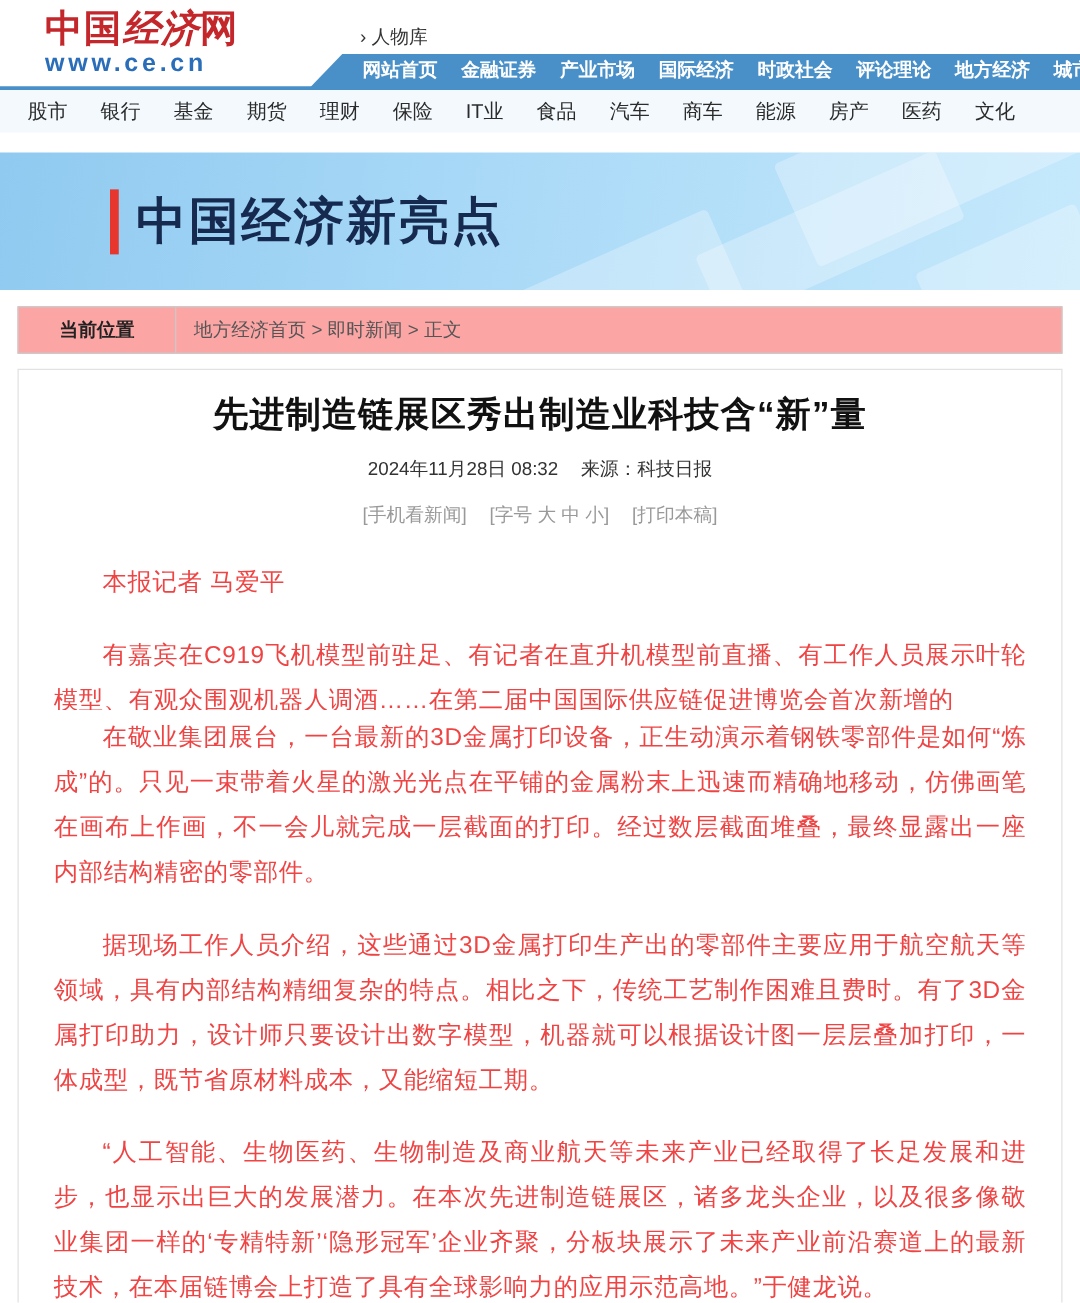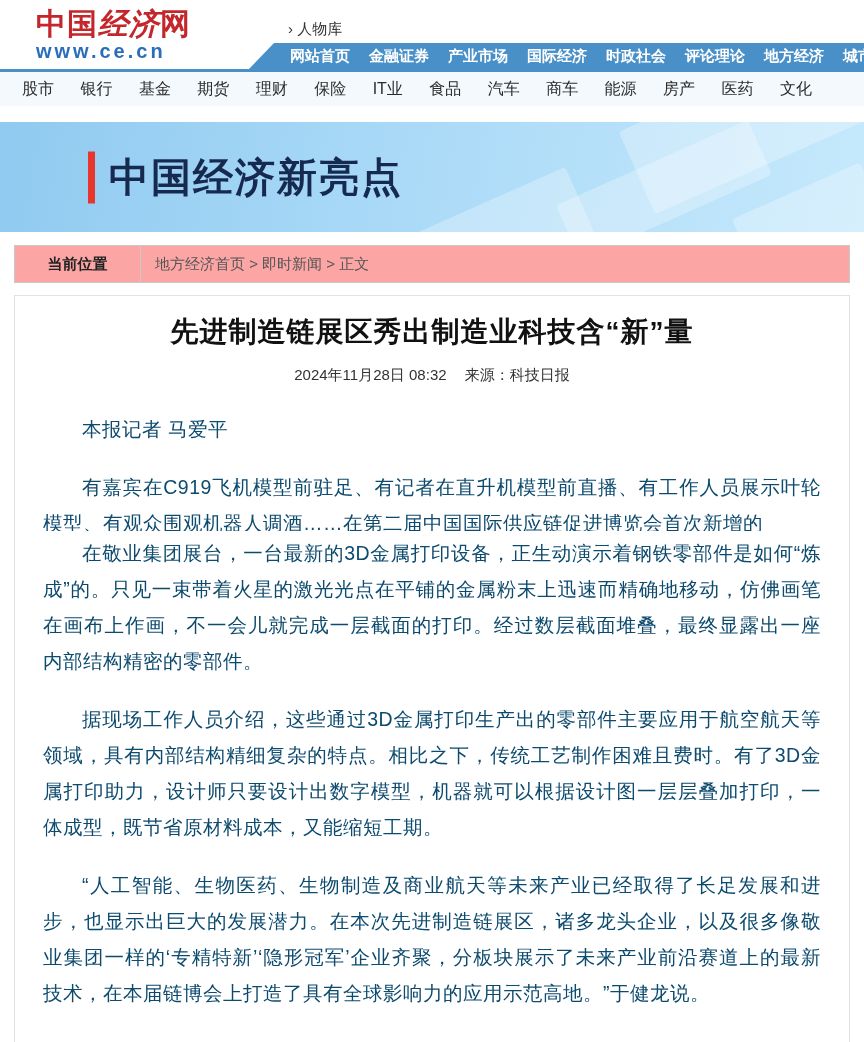--- a/index.html
+++ b/index.html
@@ -64,21 +64,21 @@
   .article-title {
     text-align:center; font-size:28px; font-weight:bold; color:#111;
     line-height:40px; letter-spacing:1px;
   }
   .article-meta { text-align:center; margin-top:14px; font-size:15px; color:#333; }
   .article-meta .src { margin-left:14px; }
   .article-actions { text-align:center; margin-top:18px; font-size:15px; color:#999; }
   .article-actions a { color:#999; text-decoration:none; margin:0 7px; }
 
   .body-text p {
-    font-size:19.5px; line-height:36px; color:#0c4a6e;
+    font-size:19.5px; line-height:36px; color:#ef4444;
     text-align:justify; text-indent:2em; letter-spacing:0.5px;
   }
   .p-first { margin-top:26px; }
   .p-clip { margin-top:22px; height:62px; overflow:hidden; }
   .p-std  { margin-top:22px; }
   .p-after-clip { margin-top:4px; }
 </style>
 </head>
 <body>
 
@@ -134,20 +134,25 @@
 </div>
 
 <div class="article">
   <h1 class="article-title">先进制造链展区秀出制造业科技含“新”量</h1>
 
   <div class="article-meta">
     <span>2024年11月28日 08:32</span>
     <span class="src">来源：科技日报</span>
   </div>
 
+  <div class="article-actions">
+    <a href="#">[手机看新闻]</a>
+    <a href="#">[字号 大 中 小]</a>
+    <a href="#">[打印本稿]</a>
+  </div>
 
   <div class="body-text">
     <p class="p-first">本报记者 马爱平</p>
     <div class="p-clip">
       <p>有嘉宾在C919飞机模型前驻足、有记者在直升机模型前直播、有工作人员展示叶轮模型、有观众围观机器人调酒……在第二届中国国际供应链促进博览会首次新增的</p>
     </div>
     <p class="p-after-clip">在敬业集团展台，一台最新的3D金属打印设备，正生动演示着钢铁零部件是如何“炼成”的。只见一束带着火星的激光光点在平铺的金属粉末上迅速而精确地移动，仿佛画笔在画布上作画，不一会儿就完成一层截面的打印。经过数层截面堆叠，最终显露出一座内部结构精密的零部件。</p>
     <p class="p-std">据现场工作人员介绍，这些通过3D金属打印生产出的零部件主要应用于航空航天等领域，具有内部结构精细复杂的特点。相比之下，传统工艺制作困难且费时。有了3D金属打印助力，设计师只要设计出数字模型，机器就可以根据设计图一层层叠加打印，一体成型，既节省原材料成本，又能缩短工期。</p>
     <p class="p-std">“人工智能、生物医药、生物制造及商业航天等未来产业已经取得了长足发展和进步，也显示出巨大的发展潜力。在本次先进制造链展区，诸多龙头企业，以及很多像敬业集团一样的‘专精特新’‘隐形冠军’企业齐聚，分板块展示了未来产业前沿赛道上的最新技术，在本届链博会上打造了具有全球影响力的应用示范高地。”于健龙说。</p>
   </div>

